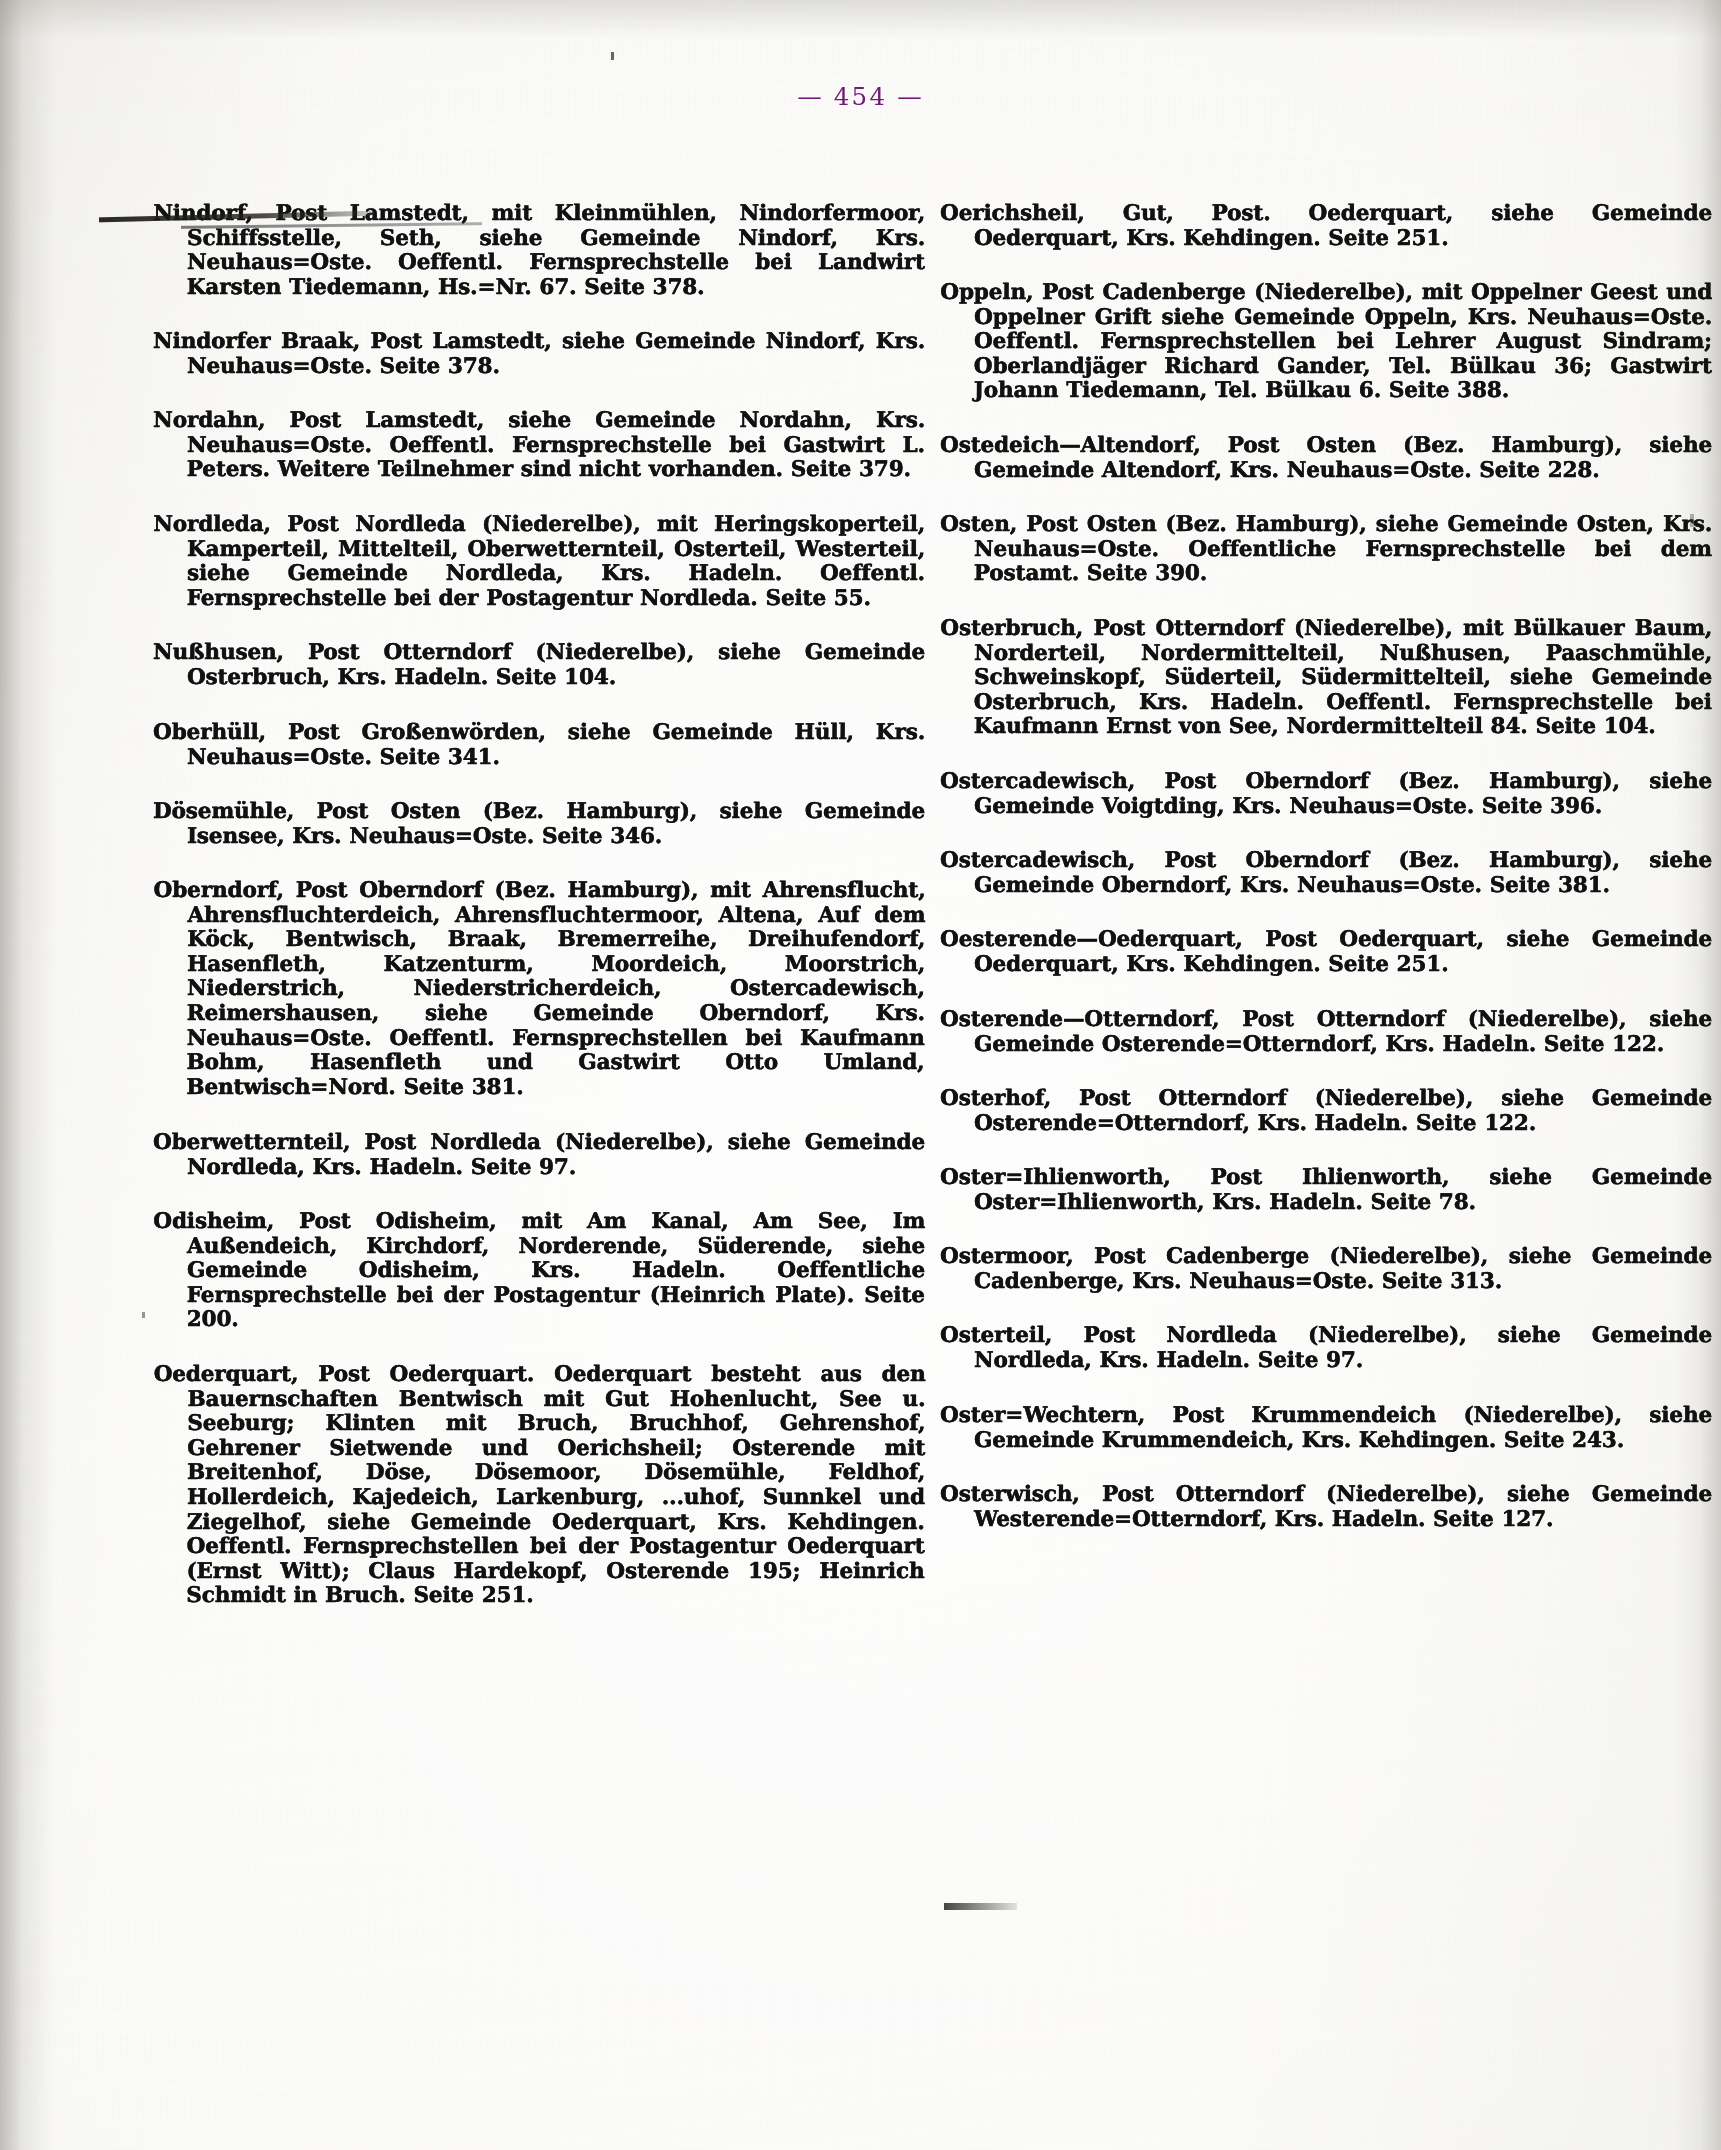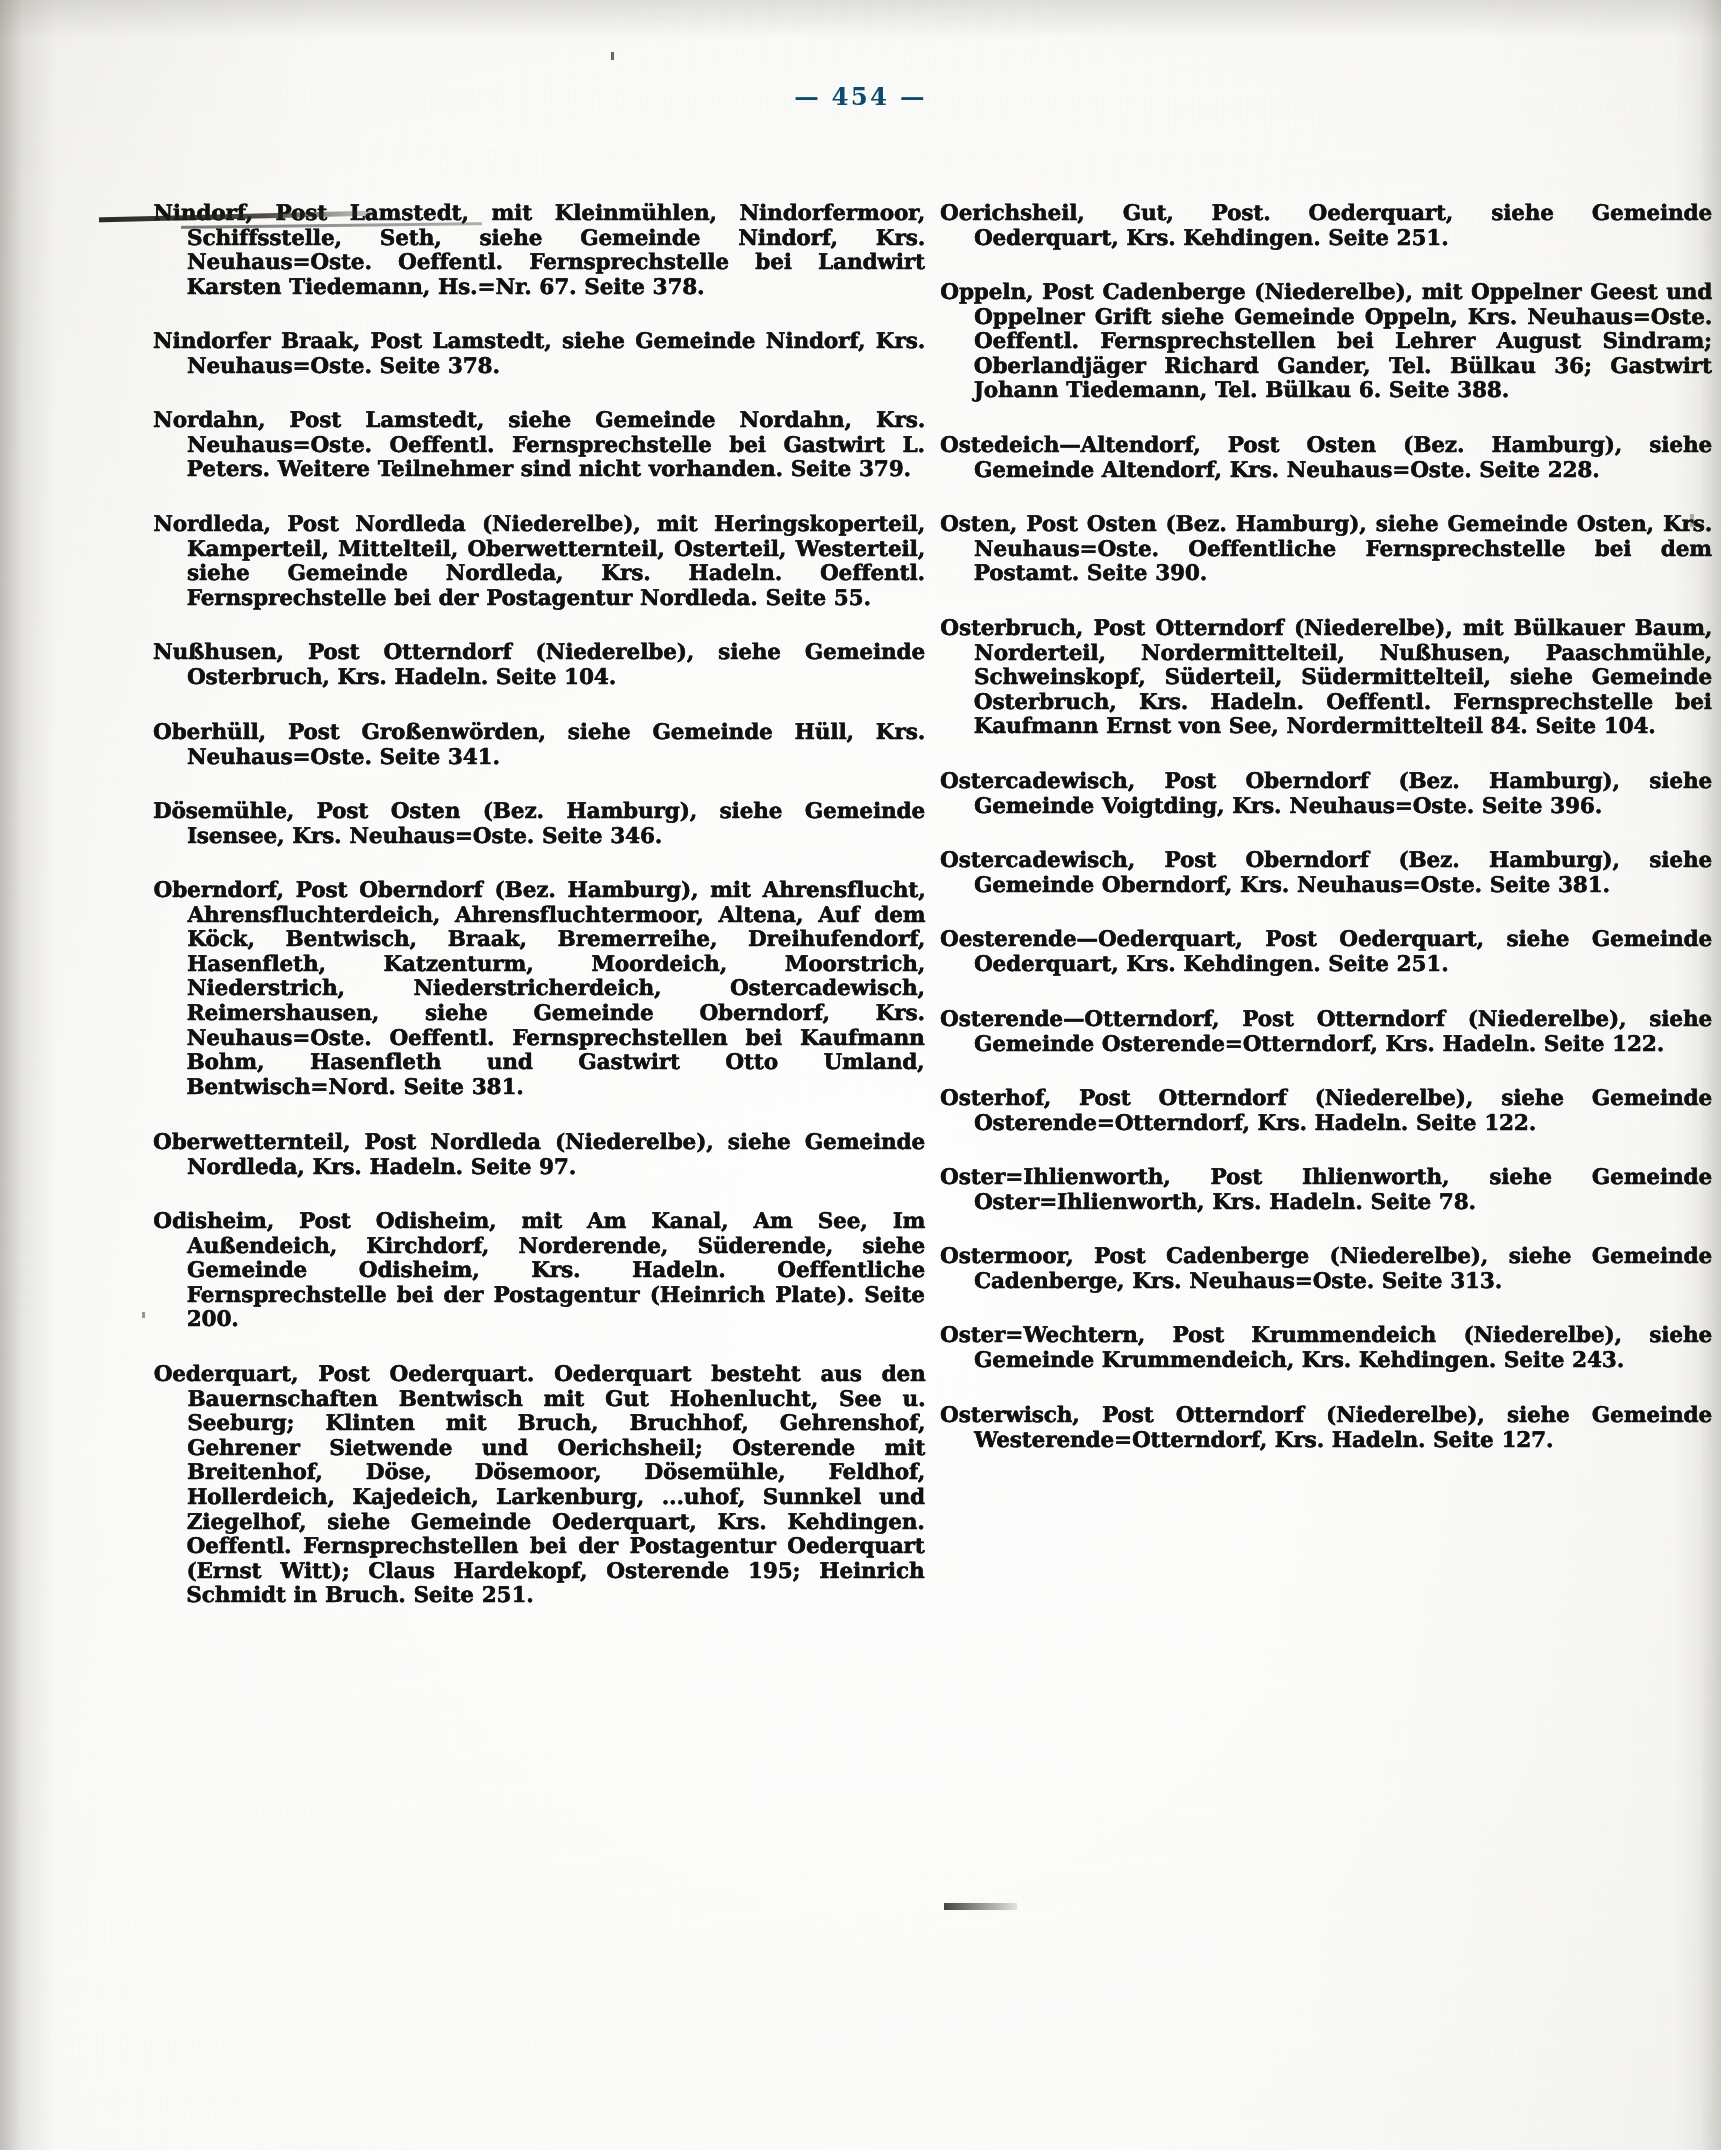--- a/index.html
+++ b/index.html
@@ -56,22 +56,22 @@
     left: 0;
     width: 100%;
     text-align: center;
     z-index: 5;
   }
   #page-number {
     display: inline-block;
     font-family: "DejaVu Serif", "Liberation Serif", serif;
     font-size: 24.5px;
     letter-spacing: 2.2px;
-    color: #0c4a6e;
-    font-weight: 700;
+    color: #701a75;
+    font-weight: 400;
   }
 
   
   #columns {
     position: absolute;
     top: 179px;
     left: 0;
     width: 1721px;
     height: 2194px;
     z-index: 4;
@@ -166,20 +166,21 @@
       <p class="entry"><span class="hw">Ostedeich—Altendorf,</span><span> Post Osten (Bez. Hamburg), siehe Gemeinde Altendorf, Krs. Neuhaus=Oste.  Seite 228.</span></p>
       <p class="entry"><span class="hw">Osten,</span><span> Post Osten (Bez. Hamburg), siehe Gemeinde Osten, Krs. Neuhaus=Oste.  Oeffentliche Fernsprechstelle bei dem Postamt.  Seite 390.</span></p>
       <p class="entry"><span class="hw">Osterbruch,</span><span> Post Otterndorf (Niederelbe), mit Bülkauer Baum, Norderteil, Nordermittelteil, Nußhusen, Paaschmühle, Schweinskopf, Süderteil, Südermittelteil, siehe Gemeinde Osterbruch, Krs. Hadeln.  Oeffentl. Fernsprechstelle bei Kaufmann Ernst von See, Nordermittelteil 84.  Seite 104.</span></p>
       <p class="entry"><span class="hw">Ostercadewisch,</span><span> Post Oberndorf (Bez. Hamburg), siehe Gemeinde Voigtding, Krs. Neuhaus=Oste.  Seite 396.</span></p>
       <p class="entry"><span class="hw">Ostercadewisch,</span><span> Post Oberndorf (Bez. Hamburg), siehe Gemeinde Oberndorf, Krs. Neuhaus=Oste.  Seite 381.</span></p>
       <p class="entry"><span class="hw">Oesterende—Oederquart,</span><span> Post Oederquart, siehe Gemeinde Oederquart, Krs. Kehdingen.  Seite 251.</span></p>
       <p class="entry"><span class="hw">Osterende—Otterndorf,</span><span> Post Otterndorf (Niederelbe), siehe Gemeinde Osterende=Otterndorf, Krs. Hadeln.  Seite 122.</span></p>
       <p class="entry"><span class="hw">Osterhof,</span><span> Post Otterndorf (Niederelbe), siehe Gemeinde Osterende=Otterndorf, Krs. Hadeln.  Seite 122.</span></p>
       <p class="entry"><span class="hw">Oster=Ihlienworth,</span><span> Post Ihlienworth, siehe Gemeinde Oster=Ihlienworth, Krs. Hadeln.  Seite 78.</span></p>
       <p class="entry"><span class="hw">Ostermoor,</span><span> Post Cadenberge (Niederelbe), siehe Gemeinde Cadenberge, Krs. Neuhaus=Oste.  Seite 313.</span></p>
+      <p class="entry"><span class="hw">Osterteil,</span><span> Post Nordleda (Niederelbe), siehe Gemeinde Nordleda, Krs. Hadeln.  Seite 97.</span></p>
       <p class="entry"><span class="hw">Oster=Wechtern,</span><span> Post Krummendeich (Niederelbe), siehe Gemeinde Krummendeich, Krs. Kehdingen.  Seite 243.</span></p>
       <p class="entry"><span class="hw">Osterwisch,</span><span> Post Otterndorf (Niederelbe), siehe Gemeinde Westerende=Otterndorf, Krs. Hadeln.  Seite 127.</span></p>
     </div>
 
   </div>
 
   <div class="artifact" id="strike-1"></div>
   <div class="artifact" id="strike-2"></div>
   <div class="artifact" id="smudge-right"></div>
   <div class="artifact" id="speck-top"></div>

